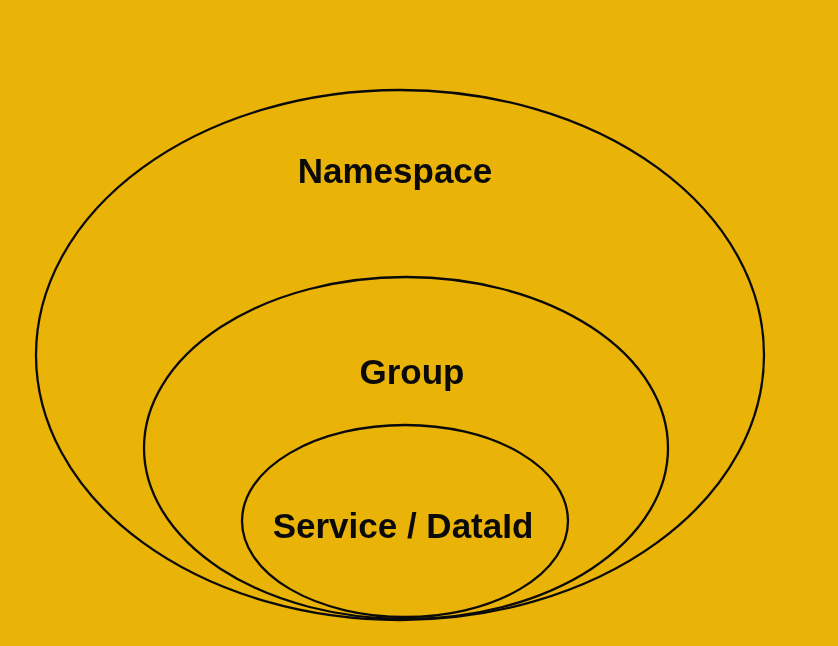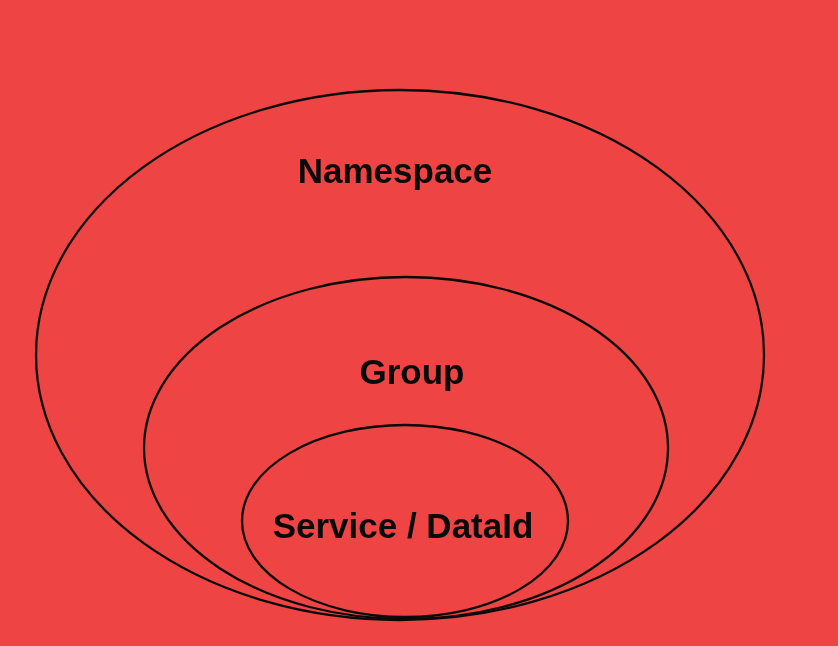--- a/index.html
+++ b/index.html
@@ -4,21 +4,21 @@
 <style>
   html, body {
     margin: 0;
     padding: 0;
     background: #ffffff;
   }
   .canvas {
     position: relative;
     width: 838px;
     height: 646px;
-    background: #ef4444;
+    background: #eab308;
     overflow: hidden;
   }
   svg {
     display: block;
     width: 838px;
     height: 646px;
   }
   .ring {
     fill: none;
     stroke-width: 2.3;

